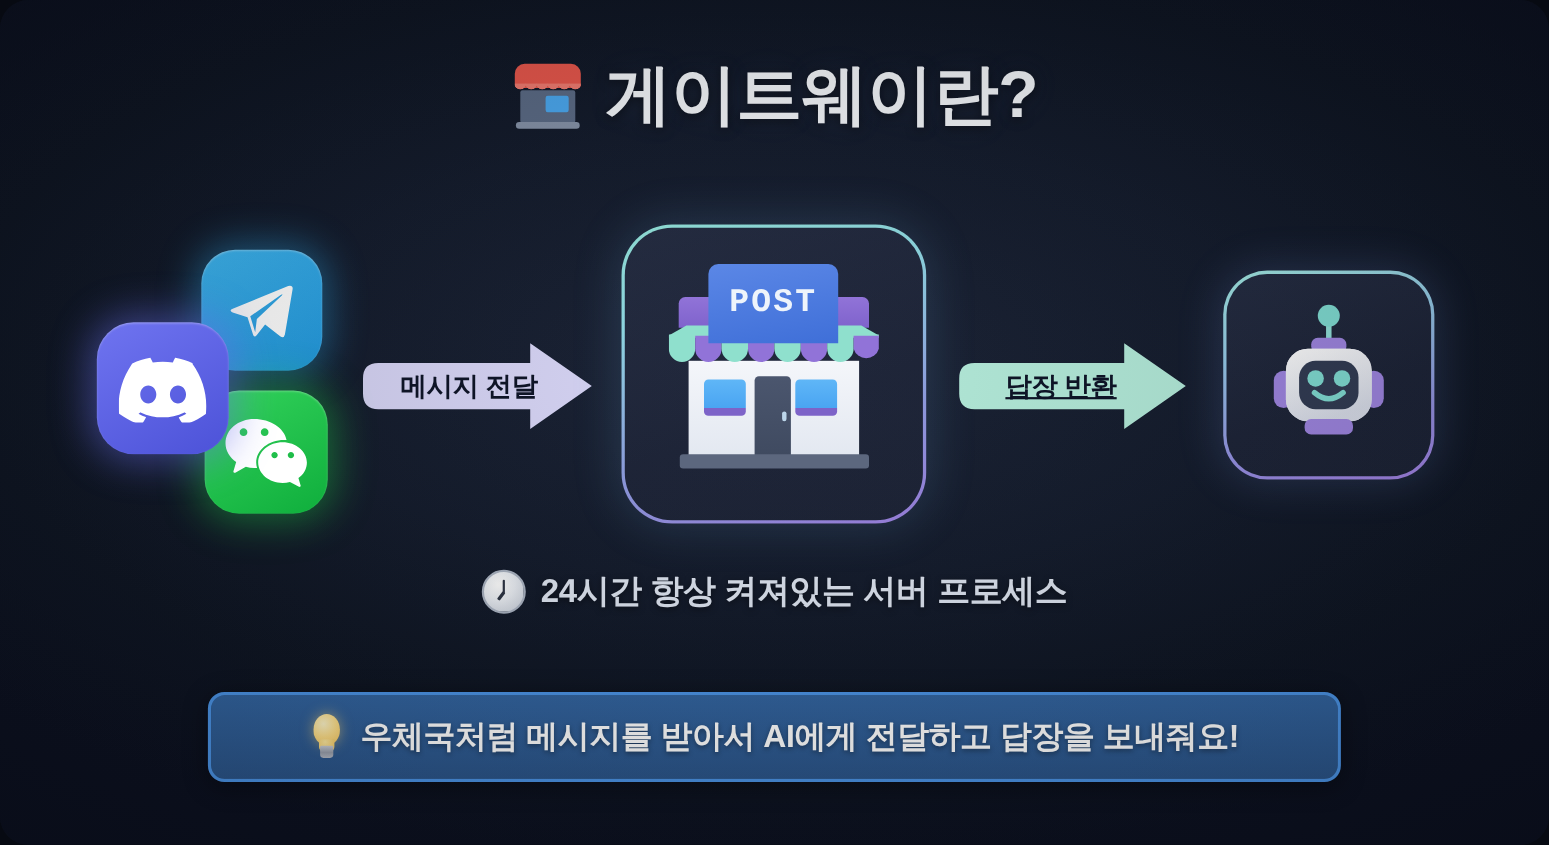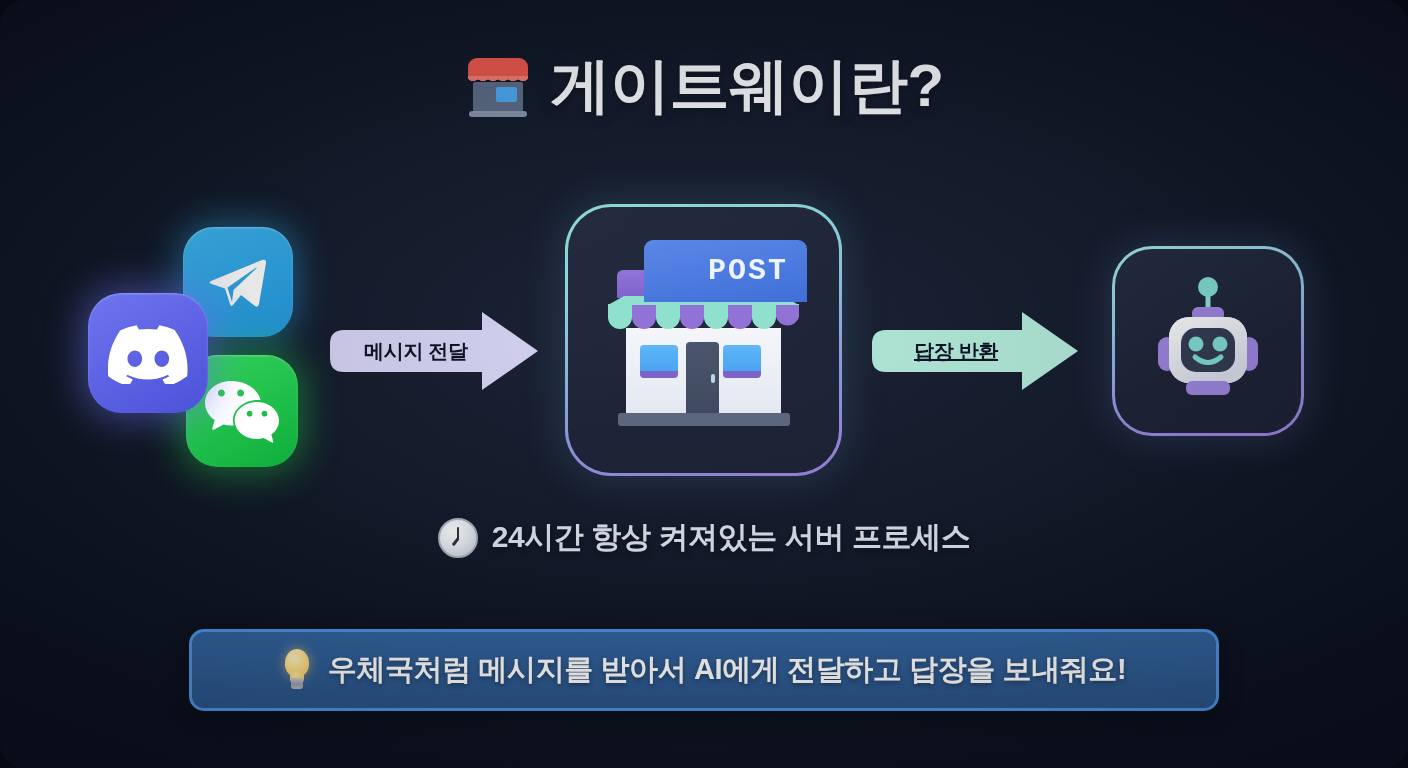--- a/index.html
+++ b/index.html
@@ -97,21 +97,21 @@
     box-shadow: 0 0 36px 7px rgba(34,200,70,0.45), inset 0 1px 2px rgba(255,255,255,0.30);
     z-index: 2;
   }
 
   
   .arrow { position: absolute; display: flex; align-items: center; }
   .arrow-svg { position: absolute; left: 0; top: 0; }
   .arrow-label {
     position: relative;
     z-index: 2;
-    font-size: 20px;
+    font-size: 24px;
     font-weight: 700;
     color: #0e1426;
     white-space: nowrap;
     letter-spacing: -0.3px;
   }
   #arrow-msg { left: 322px; top: 306px; width: 224px; height: 90px; }
   #arrow-msg .arrow-label { margin-left: 42px; }
   #arrow-reply { left: 866px; top: 306px; width: 218px; height: 90px; }
   #arrow-reply .arrow-label { margin-left: 48px; text-decoration: underline; }
 
@@ -139,26 +139,25 @@
     left: 1112px; top: 246px; width: 192px; height: 190px;
     border-radius: 40px;
     background: linear-gradient(165deg, #9fe7e0 0%, #93c8e8 35%, #9390e2 72%, #a07fe2 100%);
     box-shadow: 0 0 38px 4px rgba(120,150,225,0.20);
   }
   #card-bot .card-inner { border-radius: 37px; }
 
   
   .post-ill { position: relative; width: 215px; height: 200px; }
   .po-sign {
-    position: absolute; left: 48px; top: 0; width: 118px; height: 62px;
+    position: absolute; left: 48px; top: 0; width: 118px; height: 72px;
     background: linear-gradient(170deg, #5b87e6 0%, #3f6fd8 100%);
     border-radius: 9px 9px 0 0;
     display: flex; align-items: center; justify-content: center;
     z-index: 4;
-    padding-left: 45px;
   }
   .po-sign span {
     font-family: "Liberation Mono", "DejaVu Sans Mono", monospace;
     font-size: 30px; font-weight: 700; color: #eef4fb; letter-spacing: 2px;
   }
   .po-topband {
     position: absolute; left: 21px; top: 30px; width: 173px; height: 28px;
     background: linear-gradient(180deg, #9173d8 0%, #7f63cc 100%);
     border-radius: 6px 6px 0 0;
     z-index: 2;

